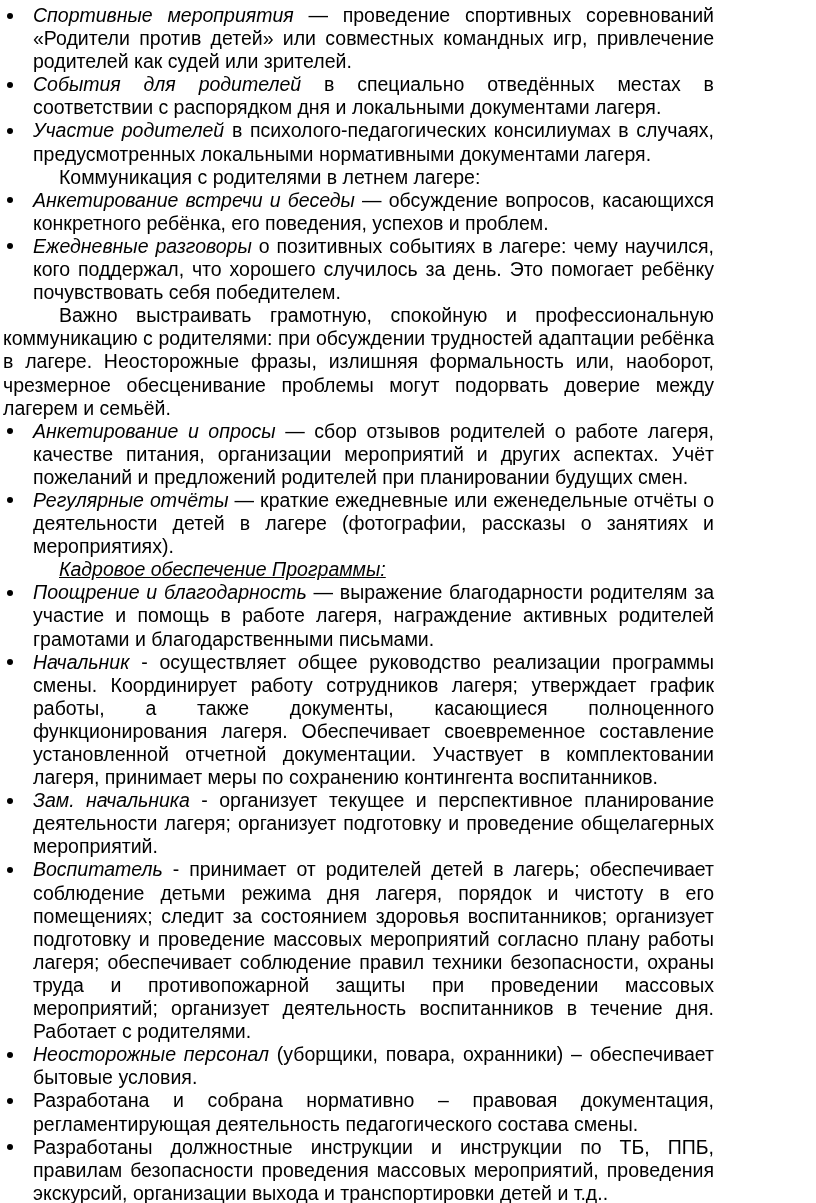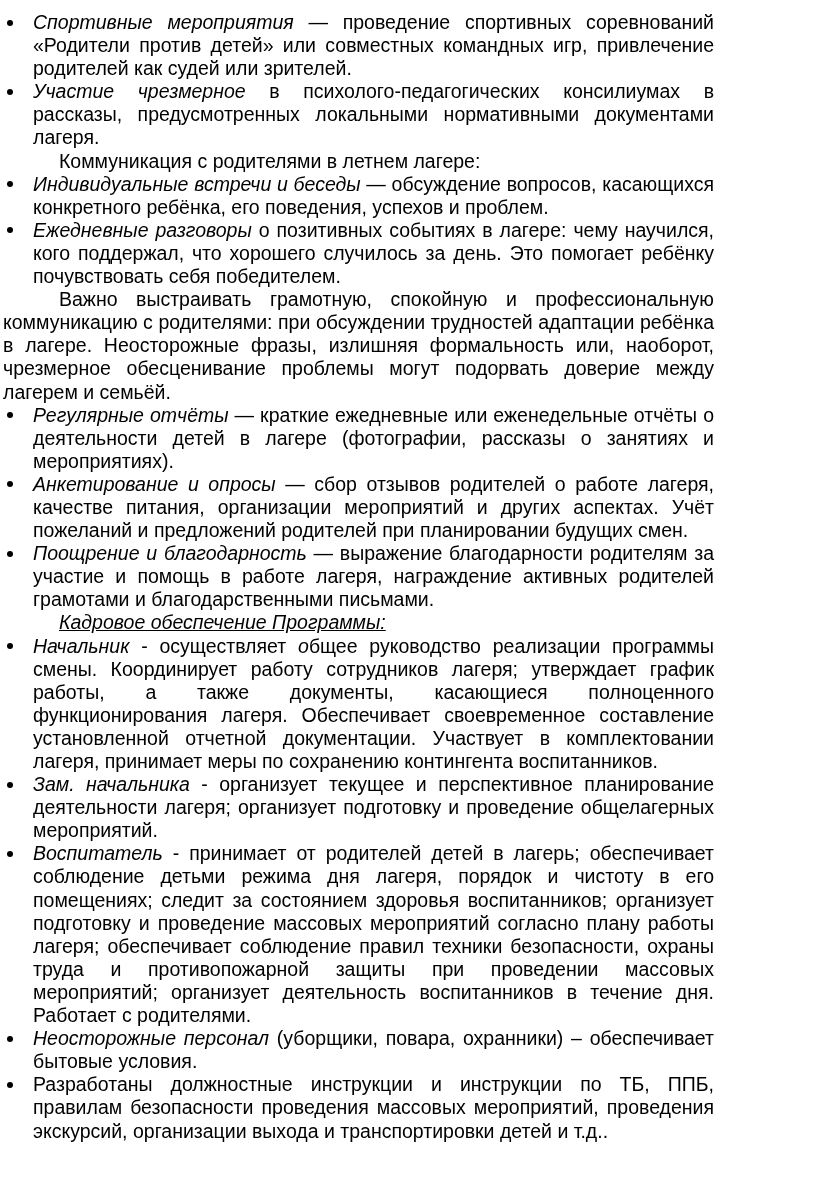--- a/index.html
+++ b/index.html
@@ -5,21 +5,21 @@
   html, body {
     margin: 0;
     padding: 0;
     background: #ffffff;
   }
   .page {
     position: relative;
     width: 716px;
     height: 1203px;
     box-sizing: border-box;
-    padding: 11px 2px 0 3px;
+    padding: 4px 2px 0 3px;
     background: #ffffff;
     color: #000000;
     font-family: "Liberation Sans", "DejaVu Sans", sans-serif;
     font-size: 19.5px;
     line-height: 23.1px;
     overflow: hidden;
   }
   .block {
     text-align: justify;
     margin: 0;
@@ -43,27 +43,29 @@
   .n  { font-style: normal; }
   .it { font-style: italic; }
   .un { }
   .itun { font-style: italic; text-decoration: underline; }
 </style>
 </head>
 <body>
 
 <div class="page">
     <div class="block bullet"><span class="dot"></span><span class="it">Спортивные мероприятия</span><span class="n"> — проведение спортивных соревнований «Родители против детей» или совместных командных игр, привлечение родителей как судей или зрителей.</span></div>
-    <div class="block bullet"><span class="dot"></span><span class="it">Участие чрезмерное</span><span class="n"> в психолого-педагогических консилиумах в рассказы, предусмотренных локальными нормативными документами лагеря.</span></div>
+    <div class="block bullet"><span class="dot"></span><span class="it">События для родителей</span><span class="n"> в специально отведённых местах в соответствии с распорядком дня и локальными документами лагеря.</span></div>
+    <div class="block bullet"><span class="dot"></span><span class="it">Участие родителей</span><span class="n"> в психолого-педагогических консилиумах в случаях, предусмотренных локальными нормативными документами лагеря.</span></div>
     <div class="block para"><span class="un">Коммуникация</span><span class="n"> с родителями в летнем лагере:</span></div>
-    <div class="block bullet"><span class="dot"></span><span class="it">Индивидуальные встречи и беседы</span><span class="n"> — обсуждение вопросов, касающихся конкретного ребёнка, его поведения, успехов и проблем.</span></div>
+    <div class="block bullet"><span class="dot"></span><span class="it">Анкетирование встречи и беседы</span><span class="n"> — обсуждение вопросов, касающихся конкретного ребёнка, его поведения, успехов и проблем.</span></div>
     <div class="block bullet"><span class="dot"></span><span class="it">Ежедневные разговоры</span><span class="n"> о позитивных событиях в лагере: чему научился, кого поддержал, что хорошего случилось за день. Это помогает ребёнку почувствовать себя победителем.</span></div>
     <div class="block para"><span class="n">Важно выстраивать грамотную, спокойную и профессиональную коммуникацию с родителями: при обсуждении трудностей адаптации ребёнка в лагере. Неосторожные фразы, излишняя формальность или, наоборот, чрезмерное обесценивание проблемы могут подорвать доверие между лагерем и семьёй.</span></div>
+    <div class="block bullet"><span class="dot"></span><span class="it">Анкетирование и опросы</span><span class="n"> — сбор отзывов родителей о работе лагеря, качестве питания, организации мероприятий и других аспектах. Учёт пожеланий и предложений родителей при планировании будущих смен.</span></div>
     <div class="block bullet"><span class="dot"></span><span class="it">Регулярные отчёты</span><span class="n"> — краткие ежедневные или еженедельные отчёты о деятельности детей в лагере (фотографии, рассказы о занятиях и мероприятиях).</span></div>
-    <div class="block bullet"><span class="dot"></span><span class="it">Анкетирование и опросы</span><span class="n"> — сбор отзывов родителей о работе лагеря, качестве питания, организации мероприятий и других аспектах. Учёт пожеланий и предложений родителей при планировании будущих смен.</span></div>
+    <div class="block para"><span class="itun">Кадровое обеспечение Программы:</span></div>
     <div class="block bullet"><span class="dot"></span><span class="it">Поощрение и благодарность</span><span class="n"> — выражение благодарности родителям за участие и помощь в работе лагеря, награждение активных родителей грамотами и благодарственными письмами.</span></div>
-    <div class="block para"><span class="itun">Кадровое обеспечение Программы:</span></div>
     <div class="block bullet"><span class="dot"></span><span class="it">Начальник</span><span class="n"> - осуществляет </span><span class="it">о</span><span class="n">бщее руководство реализации программы смены. Координирует работу сотрудников лагеря; утверждает график работы, а также документы, касающиеся полноценного функционирования лагеря. Обеспечивает своевременное составление установленной отчетной документации. Участвует в комплектовании лагеря, принимает меры по сохранению контингента воспитанников.</span></div>
     <div class="block bullet"><span class="dot"></span><span class="it">Зам. начальника</span><span class="n"> - организует текущее и перспективное планирование деятельности лагеря; организует подготовку и проведение общелагерных мероприятий.</span></div>
     <div class="block bullet"><span class="dot"></span><span class="it">Воспитатель</span><span class="n"> - принимает от родителей детей в лагерь; обеспечивает соблюдение детьми режима дня лагеря, порядок и чистоту в его помещениях; следит за состоянием здоровья воспитанников; организует подготовку и проведение массовых мероприятий согласно плану работы лагеря; обеспечивает соблюдение правил техники безопасности, охраны труда и противопожарной защиты при проведении массовых мероприятий; организует деятельность воспитанников в течение дня. Работает с родителями.</span></div>
     <div class="block bullet"><span class="dot"></span><span class="it">Неосторожные персонал</span><span class="n"> (уборщики, повара, охранники) – обеспечивает бытовые условия.</span></div>
+    <div class="block bullet"><span class="dot"></span><span class="n">Разработана и собрана нормативно – правовая документация, регламентирующая деятельность педагогического состава смены.</span></div>
     <div class="block bullet"><span class="dot"></span><span class="n">Разработаны должностные инструкции и инструкции по ТБ, ППБ, правилам безопасности проведения массовых мероприятий, проведения экскурсий, организации выхода и транспортировки детей и т.д..</span></div>
   </div>
 
 </body></html>

